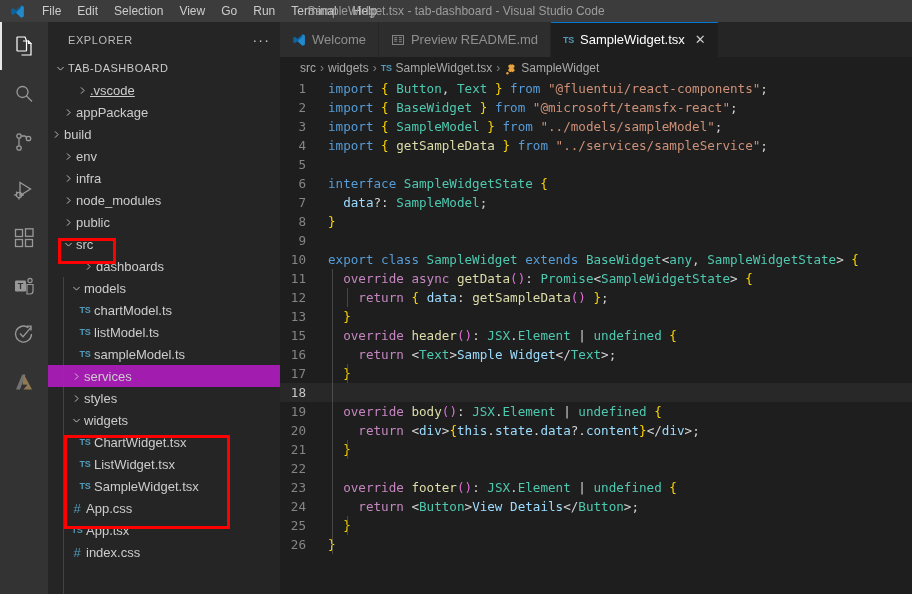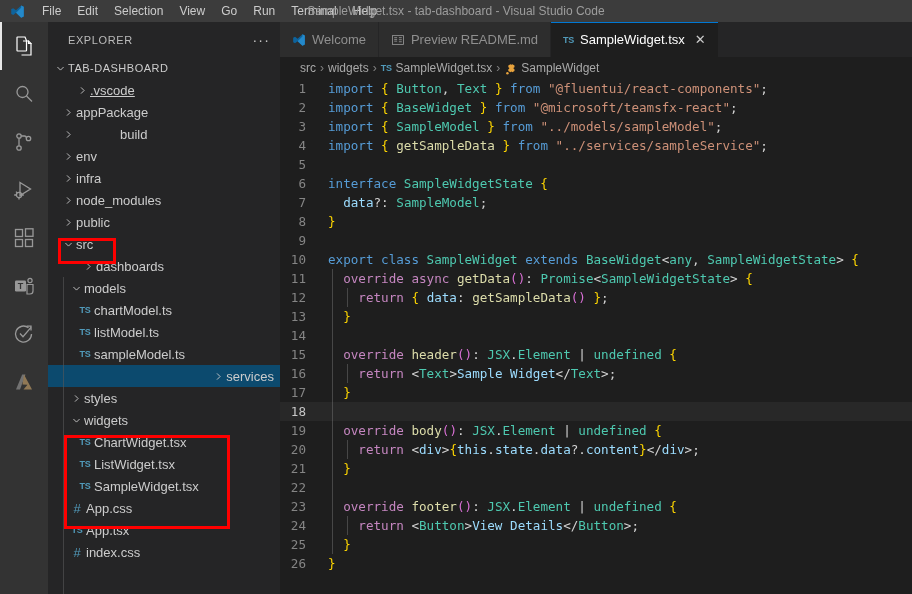--- a/index.html
+++ b/index.html
@@ -53,21 +53,21 @@
     padding: 0 10px 0 20px;
     text-align: right;
   }
   .sidebar-title { color: #bbbbbb; font-size: 11px; letter-spacing: .6px; }
   .sidebar-actions { color: #c5c5c5; font-size: 14px; letter-spacing: 1.2px; cursor: pointer; line-height: 10px; }
   .tree { font-size: 13px; color: #cccccc; }
   .row {
     height: 22px; display: flex; align-items: center; position: relative;
     white-space: nowrap; cursor: pointer; padding-right: 6px;
   }
-  .row.hovered { background: #0c4a6e; justify-content: flex-end; }
+  .row.hovered { background: #a21caf; }
   .row .chev {
     width: 16px; height: 22px; display: inline-flex; align-items: center; justify-content: center;
     flex: none; color: #cccccc;
   }
   .row .ftype {
     width: 18px; flex: none; font-size: 9px; font-weight: bold; text-align: center;
     color: #519aba; letter-spacing: -.3px;
   }
   .row .ftype.css { color: #519aba; font-size: 13px; font-weight: normal; }
   .row .lbl { color: #cccccc; }
@@ -238,21 +238,21 @@
           <span class="lbl">.vscode</span>
         </div>
         <div class="row" style="padding-left: 12px;">
           <span class="chev">
             <svg width="11" height="11" viewBox="0 0 16 16" fill="none" stroke="#cccccc" stroke-width="1.3">
               <path d="M5.8 3.5 10.3 8l-4.5 4.5"></path>
             </svg>
           </span>
           <span class="lbl">appPackage</span>
         </div>
-        <div class="row" style="padding-left: 12px; gap: 44px;">
+        <div class="row" style="">
           <span class="chev">
             <svg width="11" height="11" viewBox="0 0 16 16" fill="none" stroke="#cccccc" stroke-width="1.3">
               <path d="M5.8 3.5 10.3 8l-4.5 4.5"></path>
             </svg>
           </span>
           <span class="lbl">build</span>
         </div>
         <div class="row" style="padding-left: 12px;">
           <span class="chev">
             <svg width="11" height="11" viewBox="0 0 16 16" fill="none" stroke="#cccccc" stroke-width="1.3">
@@ -468,24 +468,20 @@
         </div>
         <div class="cline">
           <div class="ln">12</div>
           <div class="ctext">    <span class="kp">return</span> <span class="br">{</span> <span class="va">data</span><span class="pn">:</span> <span class="fn">getSampleData</span><span class="br2">(</span><span class="br2">)</span> <span class="br">}</span><span class="pn">;</span></div>
         </div>
         <div class="cline">
           <div class="ln">13</div>
           <div class="ctext">  <span class="br">}</span></div>
         </div>
         <div class="cline">
-          <div class="ln">14</div>
-          <div class="ctext">&nbsp;</div>
-        </div>
-        <div class="cline">
           <div class="ln">15</div>
           <div class="ctext">  <span class="kp">override</span> <span class="fn">header</span><span class="br2">(</span><span class="br2">)</span><span class="pn">:</span> <span class="ty">JSX</span><span class="pn">.</span><span class="ty">Element</span> <span class="pn">|</span> <span class="ty">undefined</span> <span class="br">{</span></div>
         </div>
         <div class="cline">
           <div class="ln">16</div>
           <div class="ctext">    <span class="kp">return</span> <span class="pn">&lt;</span><span class="ty">Text</span><span class="pn">&gt;</span><span class="va">Sample</span> <span class="va">Widget</span><span class="pn">&lt;</span><span class="pn">/</span><span class="ty">Text</span><span class="pn">&gt;</span><span class="pn">;</span></div>
         </div>
         <div class="cline">
           <div class="ln">17</div>
           <div class="ctext">  <span class="br">}</span></div>

